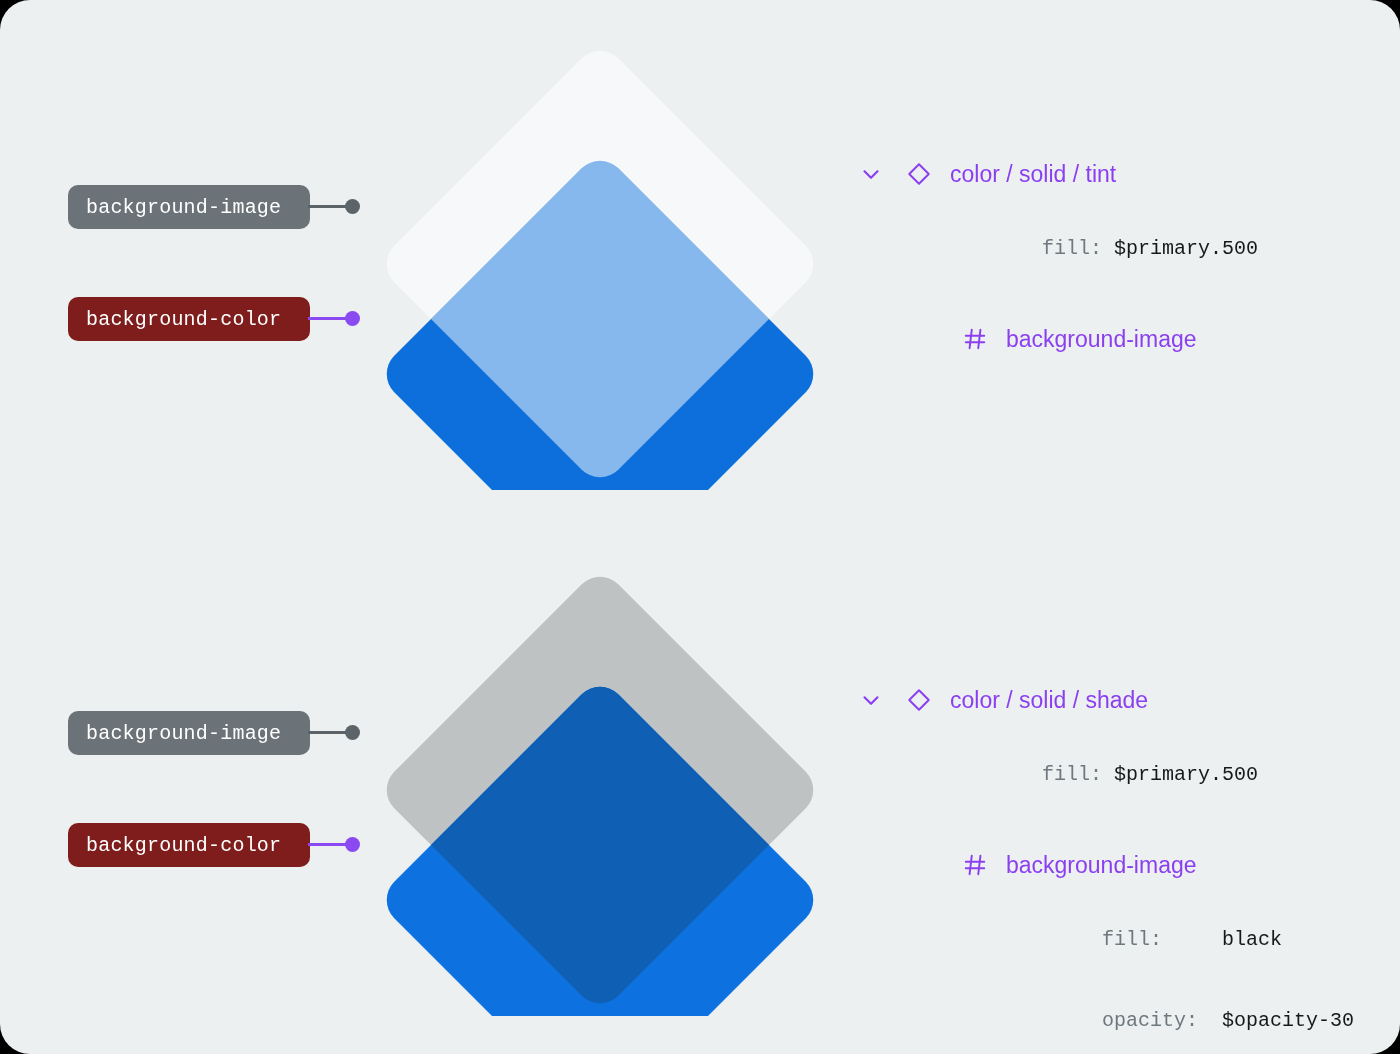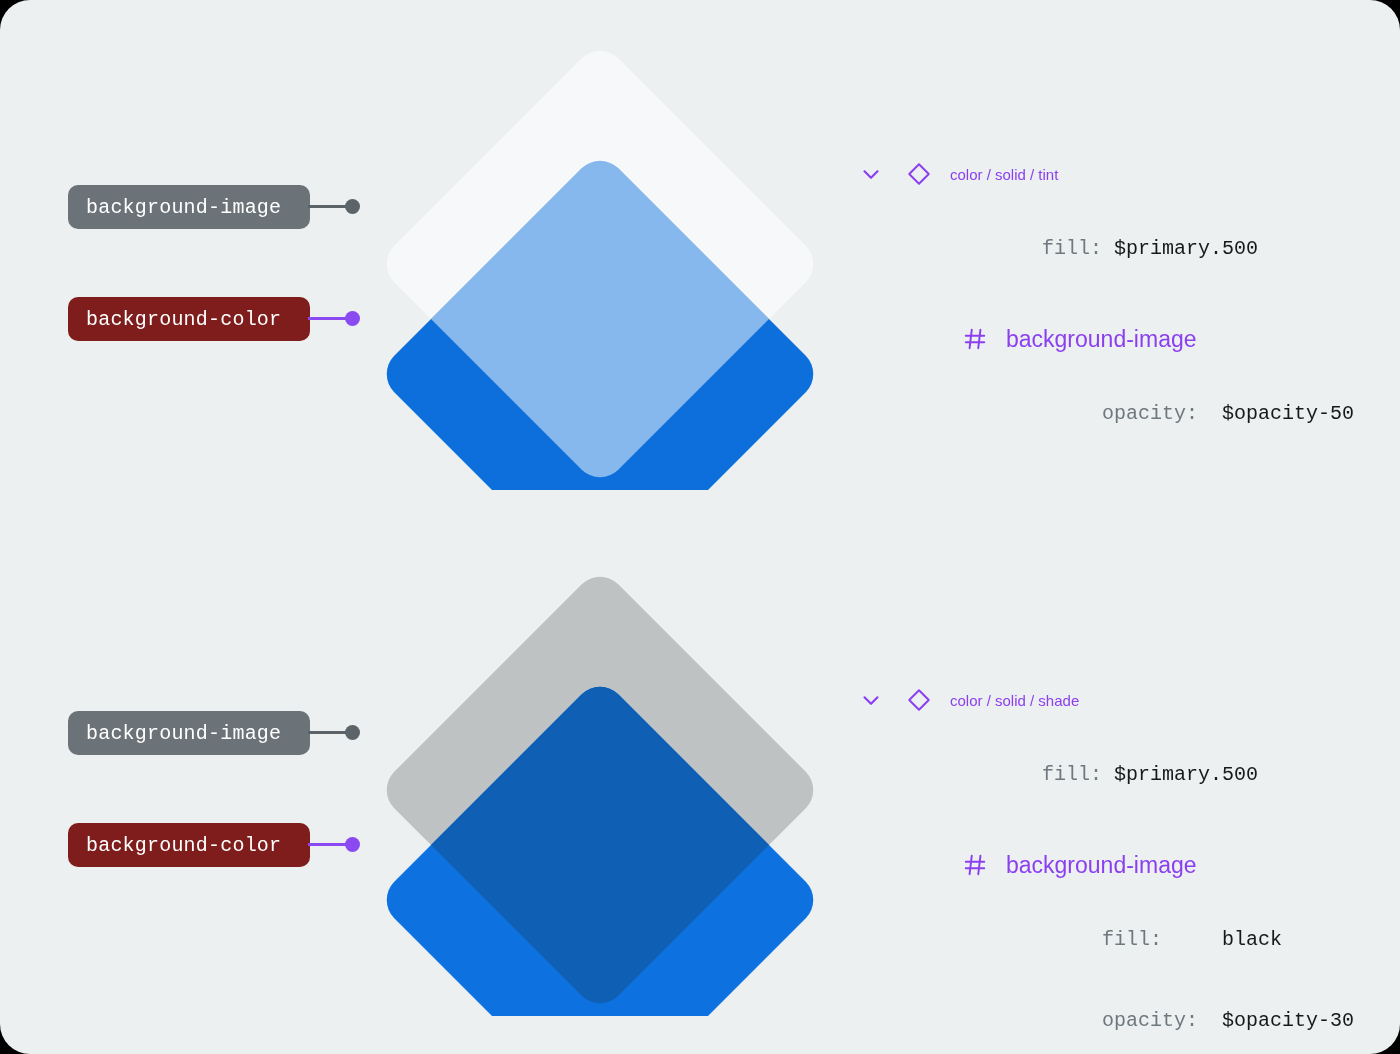--- a/index.html
+++ b/index.html
@@ -81,21 +81,21 @@
   }
   .diamond-icon {
     width: 26px;
     height: 26px;
     flex: none;
     margin-left: 22px;
   }
   .panel-title {
     margin-left: 18px;
     color: #8b3ff0;
-    font-size: 15px;
+    font-size: 23px;
     font-family: "Liberation Sans", sans-serif;
     white-space: nowrap;
   }
 
   .code-row {
     font-family: Liberation Mono, monospace;
     font-size: 20px;
     white-space: pre;
     line-height: 27px;
   }
@@ -216,23 +216,20 @@
           <line x1="9" y1="3.5" x2="7" y2="20.5"></line>
           <line x1="17" y1="3.5" x2="15" y2="20.5"></line>
           <line x1="3.5" y1="9" x2="20.5" y2="9"></line>
           <line x1="3.5" y1="15" x2="20.5" y2="15"></line>
         </g>
       </svg>
       <div class="sub-title">background-image</div>
     </div>
 
     <div style="margin-top:20px; margin-left:148px;">
-      <div class="code-row">
-        <span class="code-key">opacity:</span><span>  </span><span class="code-val">$opacity-50</span>
-      </div>
     </div>
   </div>
 
   <div class="pill grey" style="left:68px; top:711px; width:242px;">background-image</div>
   <div class="connector grey" style="left:308px; top:731px; width:48px;"></div>
   <div class="conn-dot grey" style="left:345px; top:725px;"></div>
 
   <div class="pill purple" style="left:68px; top:823px; width:242px;">background-color</div>
   <div class="connector purple" style="left:308px; top:843px; width:48px;"></div>
   <div class="conn-dot purple" style="left:345px; top:837px;"></div>

